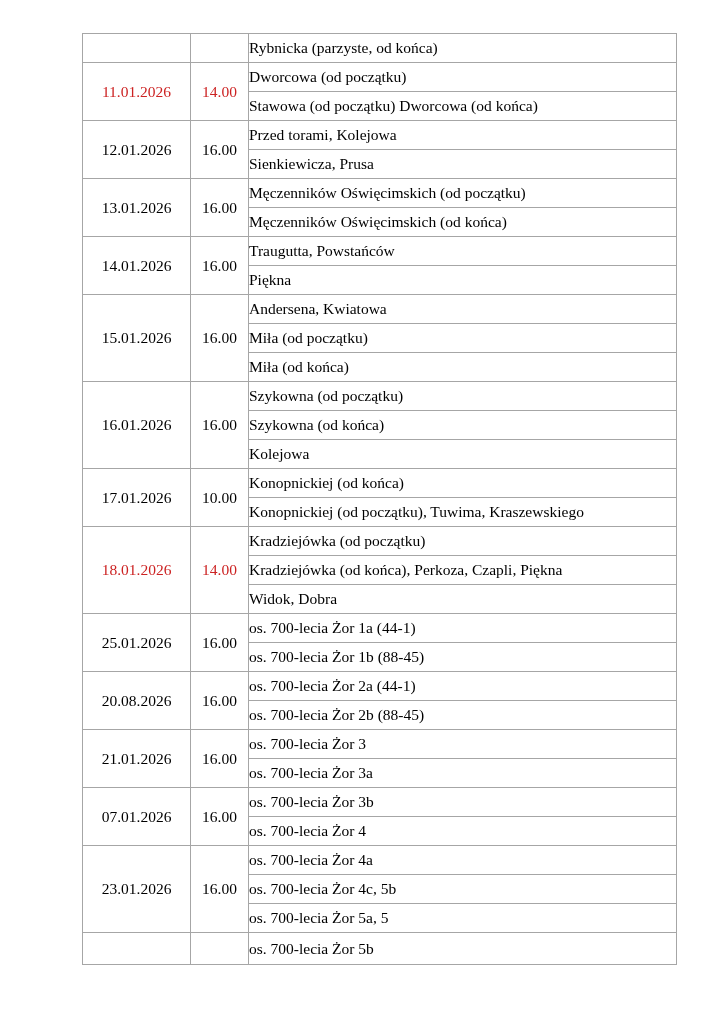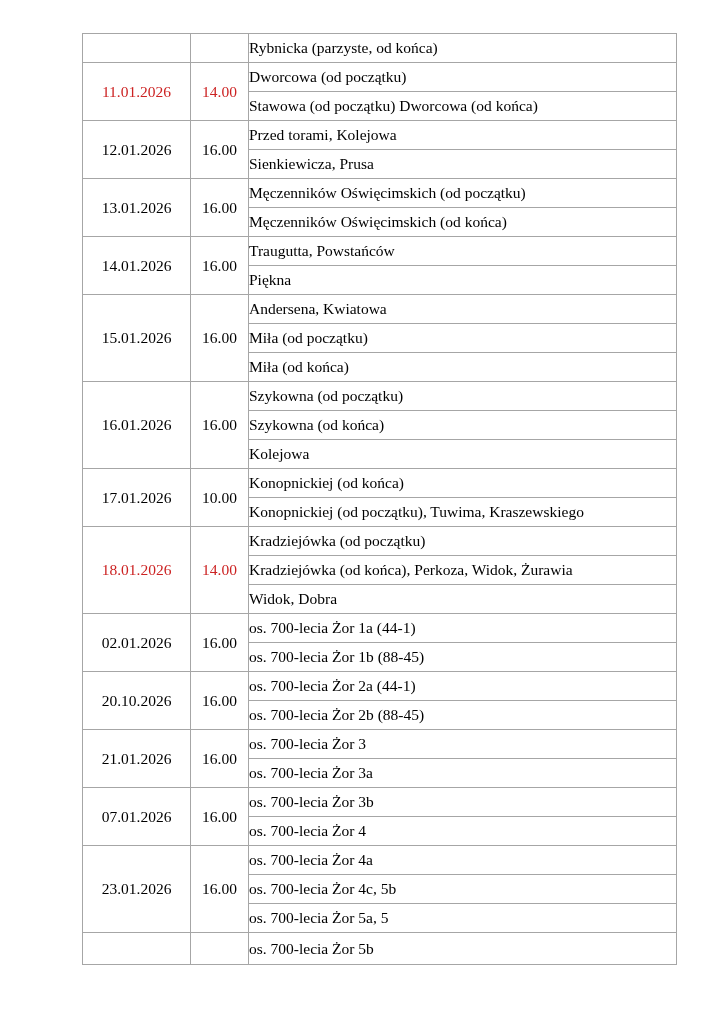--- a/index.html
+++ b/index.html
@@ -136,35 +136,35 @@
         </tr>
         <tr>
           <td class="street-cell">Konopnickiej (od początku), Tuwima, Kraszewskiego</td>
         </tr>
         <tr>
           <td class="date-cell highlight" rowspan="3">18.01.2026</td>
           <td class="time-cell highlight" rowspan="3">14.00</td>
           <td class="street-cell">Kradziejówka (od początku)</td>
         </tr>
         <tr>
-          <td class="street-cell">Kradziejówka (od końca), Perkoza, Widok, Żurawia</td>
+          <td class="street-cell">Kradziejówka (od końca), Perkoza, Czapli, Piękna</td>
         </tr>
         <tr>
           <td class="street-cell">Widok, Dobra</td>
         </tr>
         <tr>
-          <td class="date-cell" rowspan="2">02.01.2026</td>
+          <td class="date-cell" rowspan="2">25.01.2026</td>
           <td class="time-cell" rowspan="2">16.00</td>
           <td class="street-cell">os. 700-lecia Żor 1a (44-1)</td>
         </tr>
         <tr>
           <td class="street-cell">os. 700-lecia Żor 1b (88-45)</td>
         </tr>
         <tr>
-          <td class="date-cell" rowspan="2">20.10.2026</td>
+          <td class="date-cell" rowspan="2">20.08.2026</td>
           <td class="time-cell" rowspan="2">16.00</td>
           <td class="street-cell">os. 700-lecia Żor 2a (44-1)</td>
         </tr>
         <tr>
           <td class="street-cell">os. 700-lecia Żor 2b (88-45)</td>
         </tr>
         <tr>
           <td class="date-cell" rowspan="2">21.01.2026</td>
           <td class="time-cell" rowspan="2">16.00</td>
           <td class="street-cell">os. 700-lecia Żor 3</td>

